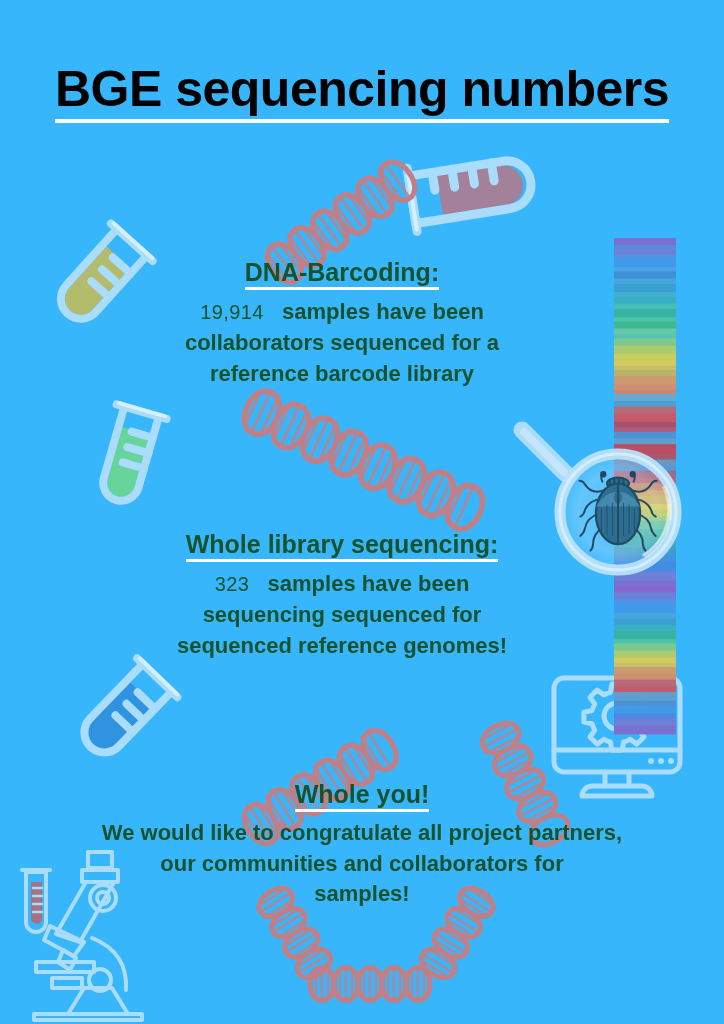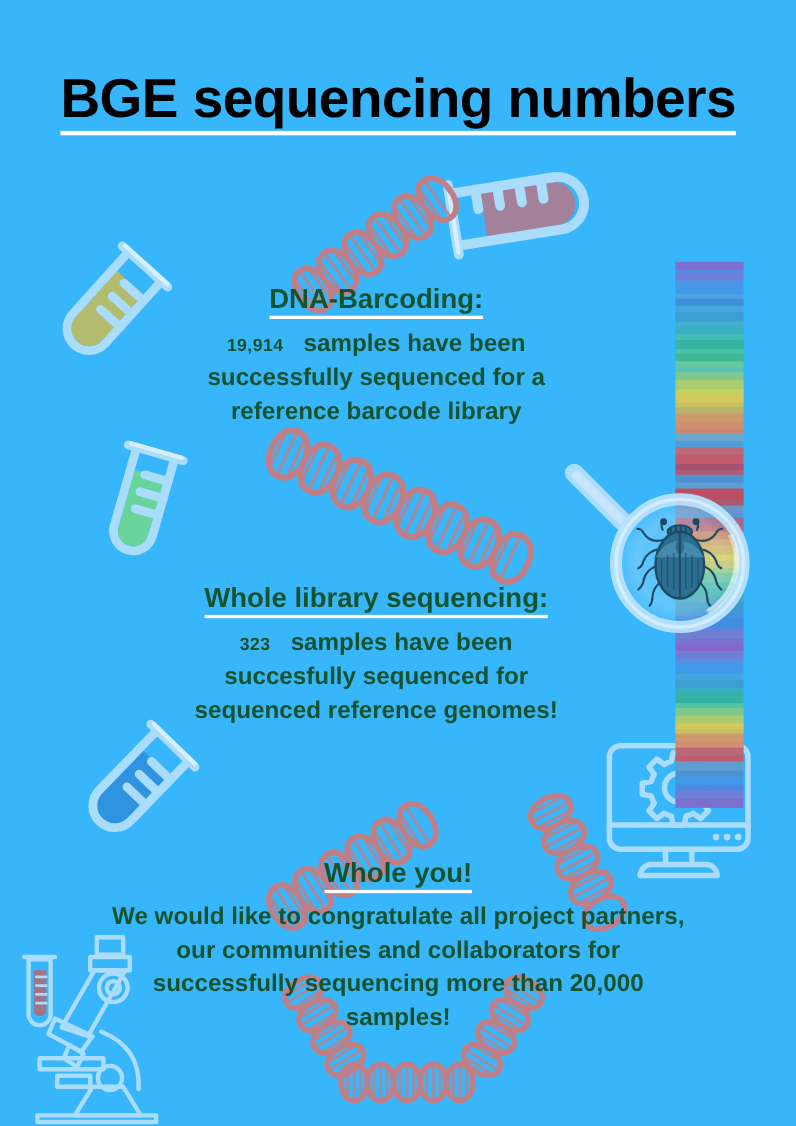--- a/index.html
+++ b/index.html
@@ -50,22 +50,22 @@
   .section-heading span {
     border-bottom: 3px solid #ffffff;
     padding-bottom: 1px;
   }
   .section-body {
     font-size: 22px;
     font-weight: bold;
     line-height: 1.42;
   }
   .stat-number {
-    font-size: 16px;
-    font-weight: bold;
+    font-size: 20px;
+    font-weight: normal;
     letter-spacing: 0.4px;
   }
 
   #sec-barcode  { top: 258px; left: 122px; width: 440px; }
   #sec-genome   { top: 530px; left: 112px; width: 460px; }
   #sec-thanks   { top: 780px; left: 62px;  width: 600px; }
 
   #sec-thanks .section-body { font-size: 22px; line-height: 1.40; }
 
   
@@ -451,45 +451,44 @@
   <div class="section" id="sec-barcode">
     <div class="section-heading">
       <span>DNA-Barcoding:</span>
     </div>
     <div class="section-body">
       <div>
         <span class="stat-number">19,914</span>
         &nbsp;
         <span>samples have been</span>
       </div>
-      <div>successfully sequenced for a</div>
+      <div>collaborators sequenced for a</div>
       <div>reference barcode library</div>
     </div>
   </div>
 
   <div class="section" id="sec-genome">
     <div class="section-heading">
       <span>Whole library sequencing:</span>
     </div>
     <div class="section-body">
       <div>
         <span class="stat-number">323</span>
         &nbsp;
         <span>samples have been</span>
       </div>
-      <div>succesfully sequenced for</div>
+      <div>sequencing sequenced for</div>
       <div>sequenced reference genomes!</div>
     </div>
   </div>
 
   <div class="section" id="sec-thanks">
     <div class="section-heading">
       <span>Whole you!</span>
     </div>
     <div class="section-body">
       <div>We would like to congratulate all project partners,</div>
       <div>our communities and collaborators for</div>
-      <div>successfully sequencing more than 20,000</div>
       <div>samples!</div>
     </div>
   </div>
 
 </div>
 
 </body></html>

